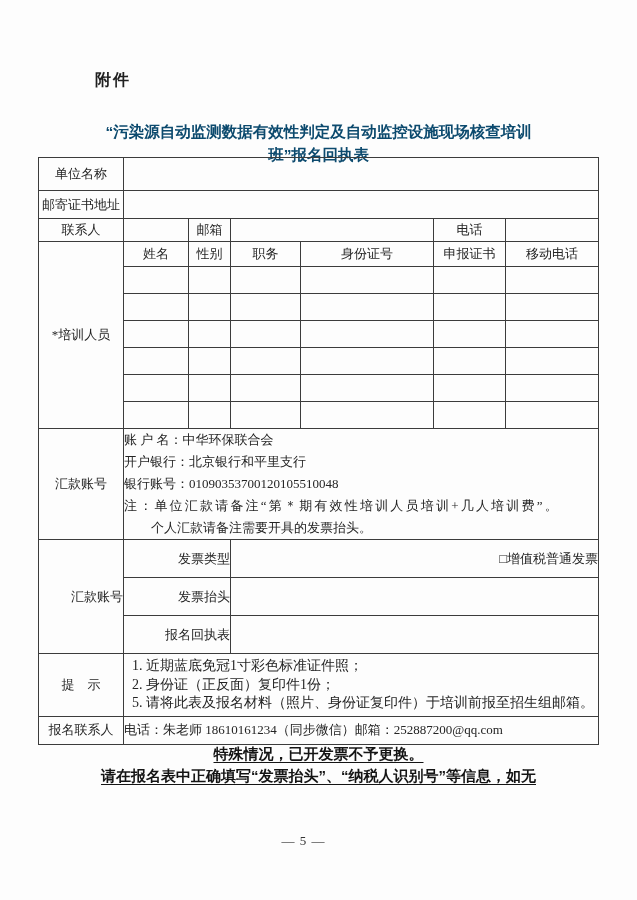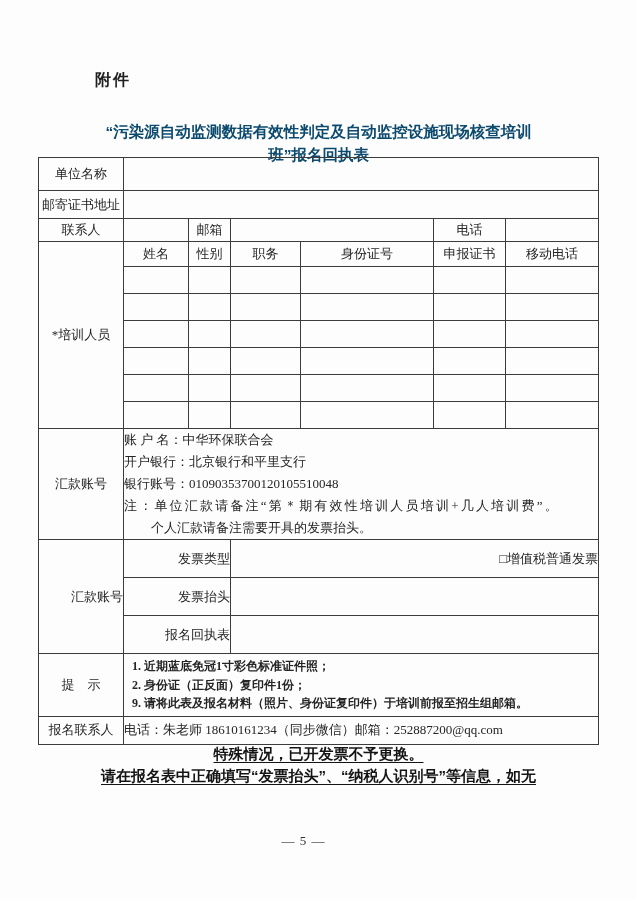--- a/index.html
+++ b/index.html
@@ -45,21 +45,21 @@
   tr.r-contact td{height:22px;}
   tr.r-thead td{height:24px;text-align:center;}
   tr.trainee-empty-row td{height:26px;}
   td.block{padding:6px 10px;vertical-align:middle;}
   .remit-line{line-height:22px;white-space:nowrap;}
   .remit-note1{line-height:22px;letter-spacing:2.2px;white-space:nowrap;}
   .remit-note2{line-height:22px;padding-left:27px;white-space:nowrap;}
   tr.r-invoice td{height:37px;text-align:right;}
   .inv-value{text-align:center;}
   tr.r-tips td.tips-cell{padding:3px 8px;}
-  .tip-line{line-height:18.5px;font-size:12px;white-space:nowrap;font-weight:bold;}
+  .tip-line{line-height:18.5px;font-size:14px;white-space:nowrap;}
   tr.r-reg td{height:27px;}
   .reg-value{padding:0 10px;white-space:nowrap;font-size:13px;}
   .footer-note{
     position:absolute;left:40px;right:40px;top:743px;
     text-align:center;
     font-family:"Liberation Sans","DejaVu Sans",sans-serif;
     font-weight:bold;font-size:15px;line-height:22px;
     color:#141414;
   }
   .footer-note .u{text-decoration:underline;text-underline-offset:3px;}
@@ -192,21 +192,21 @@
       </tr>
       <tr class="r-invoice">
         <td colspan="2" class="lbl">报名回执表</td>
         <td colspan="4"></td>
       </tr>
       <tr class="r-tips">
         <td class="lbl">提　示</td>
         <td colspan="6" class="tips-cell">
           <div class="tip-line">1. 近期蓝底免冠1寸彩色标准证件照；</div>
           <div class="tip-line">2. 身份证（正反面）复印件1份；</div>
-          <div class="tip-line">9. 请将此表及报名材料（照片、身份证复印件）于培训前报至招生组邮箱。</div>
+          <div class="tip-line">5. 请将此表及报名材料（照片、身份证复印件）于培训前报至招生组邮箱。</div>
         </td>
       </tr>
       <tr class="r-reg">
         <td class="lbl">报名联系人</td>
         <td colspan="6" class="reg-value">电话：朱老师 18610161234（同步微信）邮箱：252887200@qq.com</td>
       </tr>
     </tbody>
   </table>
 
   <div class="footer-note">

